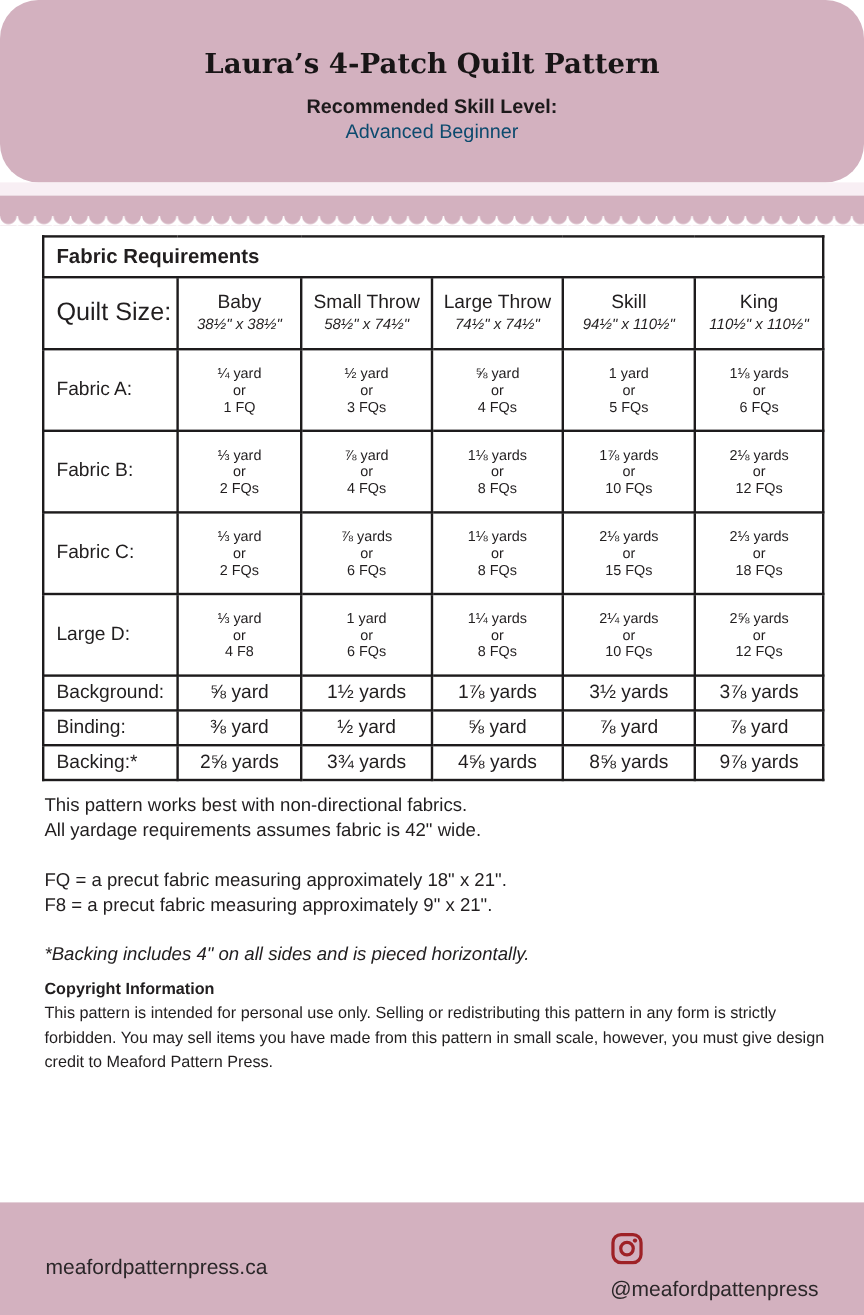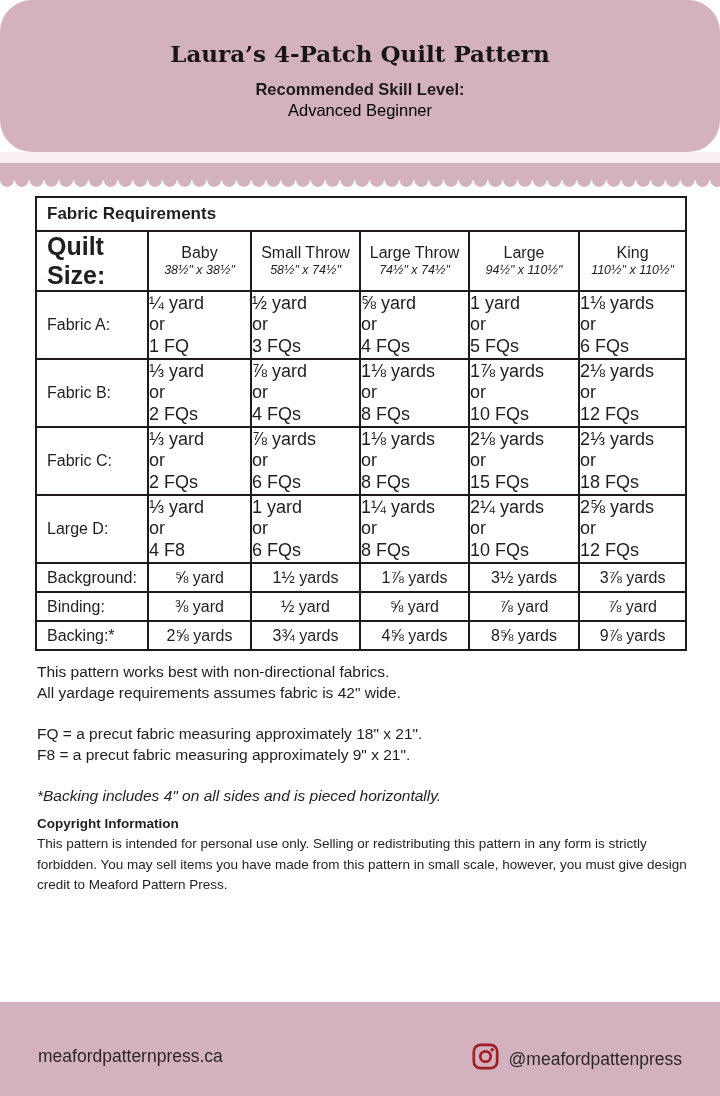--- a/index.html
+++ b/index.html
@@ -22,21 +22,21 @@
   }
   .band-top h1 {
     margin: 0 0 12px 0;
     font-family: "DejaVu Serif", serif;
     font-weight: bold;
     font-size: 23px;
     letter-spacing: 0px;
     color: #181516;
   }
   .skill-label { font-size: 16.5px; font-weight: bold; line-height: 1.3; color: #1d1a1b; }
-  .skill-value { font-size: 16.5px; line-height: 1.3; color: #000000; }
+  .skill-value { font-size: 16.5px; line-height: 1.3; color: #0c4a6e; }
 
   .stripe { height: 11px; background: #f8eff4; }
   .scallop-band { height: 17px; background: #d3b1bf; }
   .scallop-edge {
     height: 8px;
     background-image: radial-gradient(circle at 7px 0px, #d3b1bf 6.4px, rgba(211,177,191,0) 7.2px);
     background-size: 14.8px 8px;
     background-repeat: repeat-x;
   }
 
@@ -55,29 +55,29 @@
   }
   .tbl-title {
     font-weight: bold;
     font-size: 17px;
     height: 34px;
     padding-left: 10px !important;
     text-align: left;
   }
   .head-row td { height: 60px; text-align: center; }
   .corner {
-    font-weight: bold;
-    font-size: 25px;
+    font-weight: normal;
+    font-size: 21px;
     text-align: left !important;
     padding-left: 10px !important;
   }
   .col-name { font-size: 16px; line-height: 1.15; }
   .col-size { font-style: italic; font-size: 12.5px; line-height: 1.3; }
 
-  .fabric-row td { height: 68px; text-align: left; font-size: 18px; }
+  .fabric-row td { height: 68px; text-align: center; font-size: 12px; }
   .fabric-row td.row-label, .single-row td.row-label {
     text-align: left;
     padding-left: 10px;
     font-size: 16px;
   }
   .cell-line { line-height: 1.17; }
 
   .single-row td { height: 29px; text-align: center; font-size: 16px; }
 
   .notes { margin-left: 2px; }
@@ -109,21 +109,21 @@
   
   .band-footer {
     height: 108px;
     background: #d3b1bf;
     display: flex;
     align-items: center;
     justify-content: space-between;
     padding: 0 38px;
   }
   .footer-site { font-size: 17.5px; color: #2b2729; }
-  .footer-insta { display: flex; align-items: flex-end; gap: 10px; }
+  .footer-insta { display: flex; align-items: flex-start; gap: 10px; flex-direction: column; }
   .footer-handle { font-size: 17.5px; color: #2b2729; }
 </style>
 </head>
 <body>
 
 <header class="band-top">
   <h1>Laura’s 4-Patch Quilt Pattern</h1>
   <div class="skill-label">Recommended Skill Level:</div>
   <div class="skill-value">Advanced Beginner</div>
 </header>
@@ -154,21 +154,21 @@
         </td>
         <td>
           <div class="col-name">Small Throw</div>
           <div class="col-size">58½" x 74½"</div>
         </td>
         <td>
           <div class="col-name">Large Throw</div>
           <div class="col-size">74½" x 74½"</div>
         </td>
         <td>
-          <div class="col-name">Large</div>
+          <div class="col-name">Skill</div>
           <div class="col-size">94½" x 110½"</div>
         </td>
         <td>
           <div class="col-name">King</div>
           <div class="col-size">110½" x 110½"</div>
         </td>
       </tr>
 
       <tr class="fabric-row">
         <td class="row-label">Fabric A:</td>

